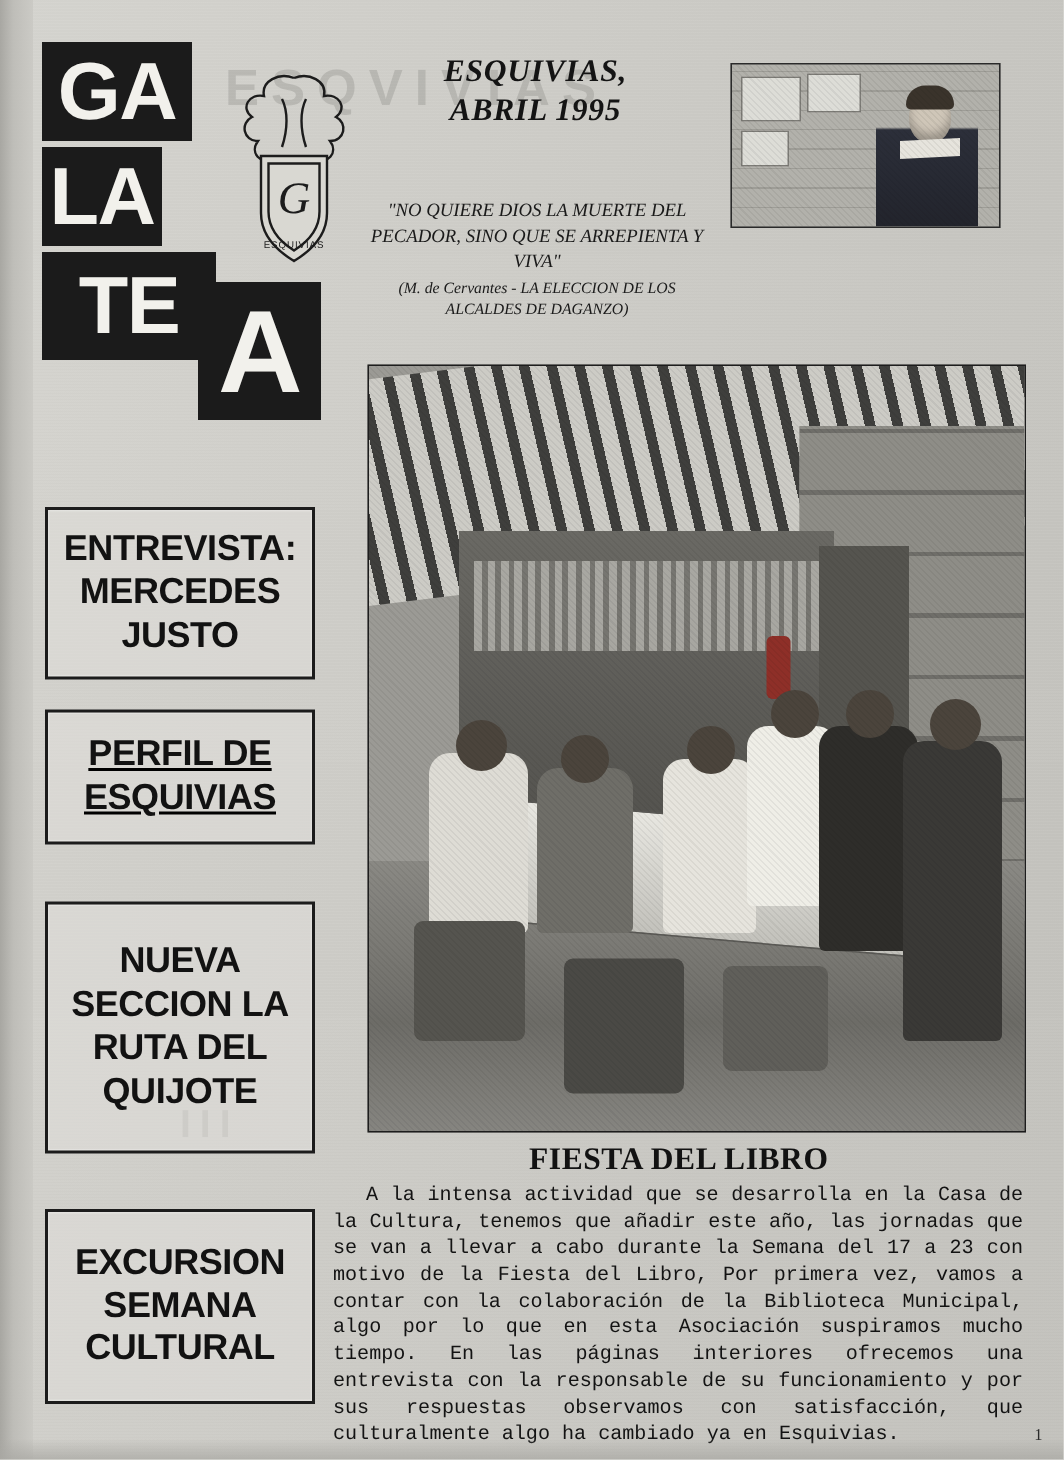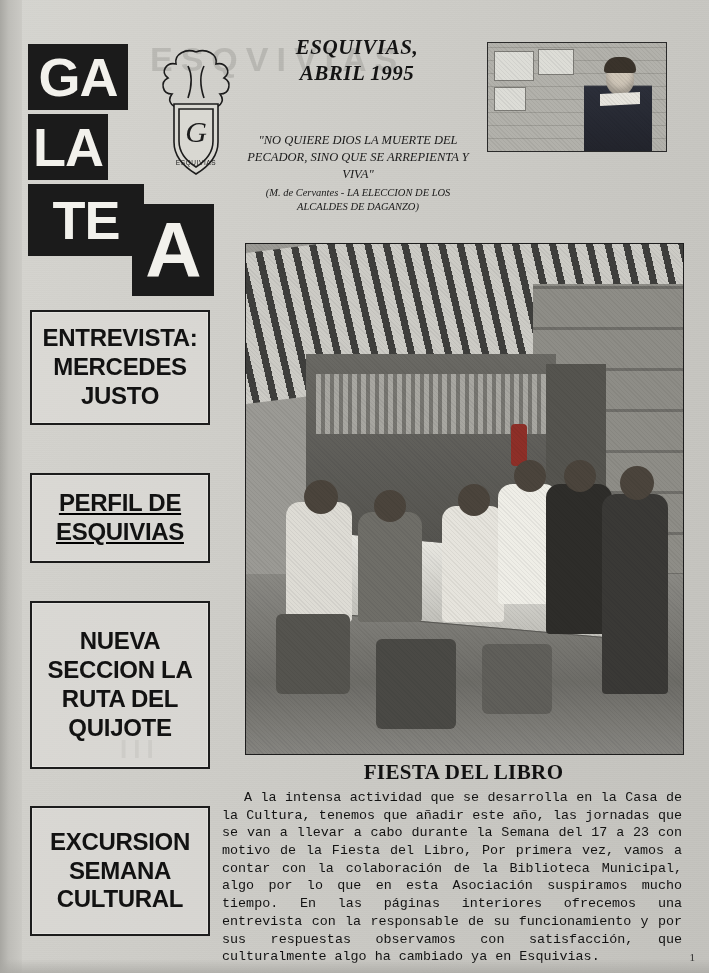--- a/index.html
+++ b/index.html
@@ -39,21 +39,21 @@
   }
 
   
   .masthead {
     position: absolute;
     left: 28px; top: 28px;
     width: 188px; height: 255px;
   }
   .mast-letters {
     position: absolute;
-    left: 0; top: 16px;
+    left: 0; top: 0;
     width: 188px; height: 255px;
   }
   .mast-blk {
     position: absolute;
     background: #1b1b1b;
     color: #f2f1ec;
     font-family: "Liberation Sans", sans-serif;
     font-weight: bold;
     letter-spacing: -1px;
     display: flex;
@@ -230,29 +230,29 @@
     box-sizing: border-box;
   }
   .hl-text {
     font-family: "Liberation Sans", sans-serif;
     font-weight: bold;
     font-size: 24px;
     line-height: 1.2;
     color: #121212;
     letter-spacing: -0.3px;
   }
-  .hl1 { top: 310px; height: 115px; }
+  .hl1 { top: 338px; height: 115px; }
   .hl2 { top: 473px; height: 90px; text-decoration: underline; }
   .hl3 { top: 601px; height: 168px; }
   .hl4 { top: 806px; height: 130px; }
 
   
   .article-title {
     position: absolute;
-    left: 245px; top: 760px;
+    left: 234px; top: 760px;
     width: 437px;
     text-align: center;
     font-family: "Liberation Serif", serif;
     font-weight: bold;
     font-size: 21px;
     letter-spacing: .4px;
     color: #121212;
   }
   .article-body {
     position: absolute;

